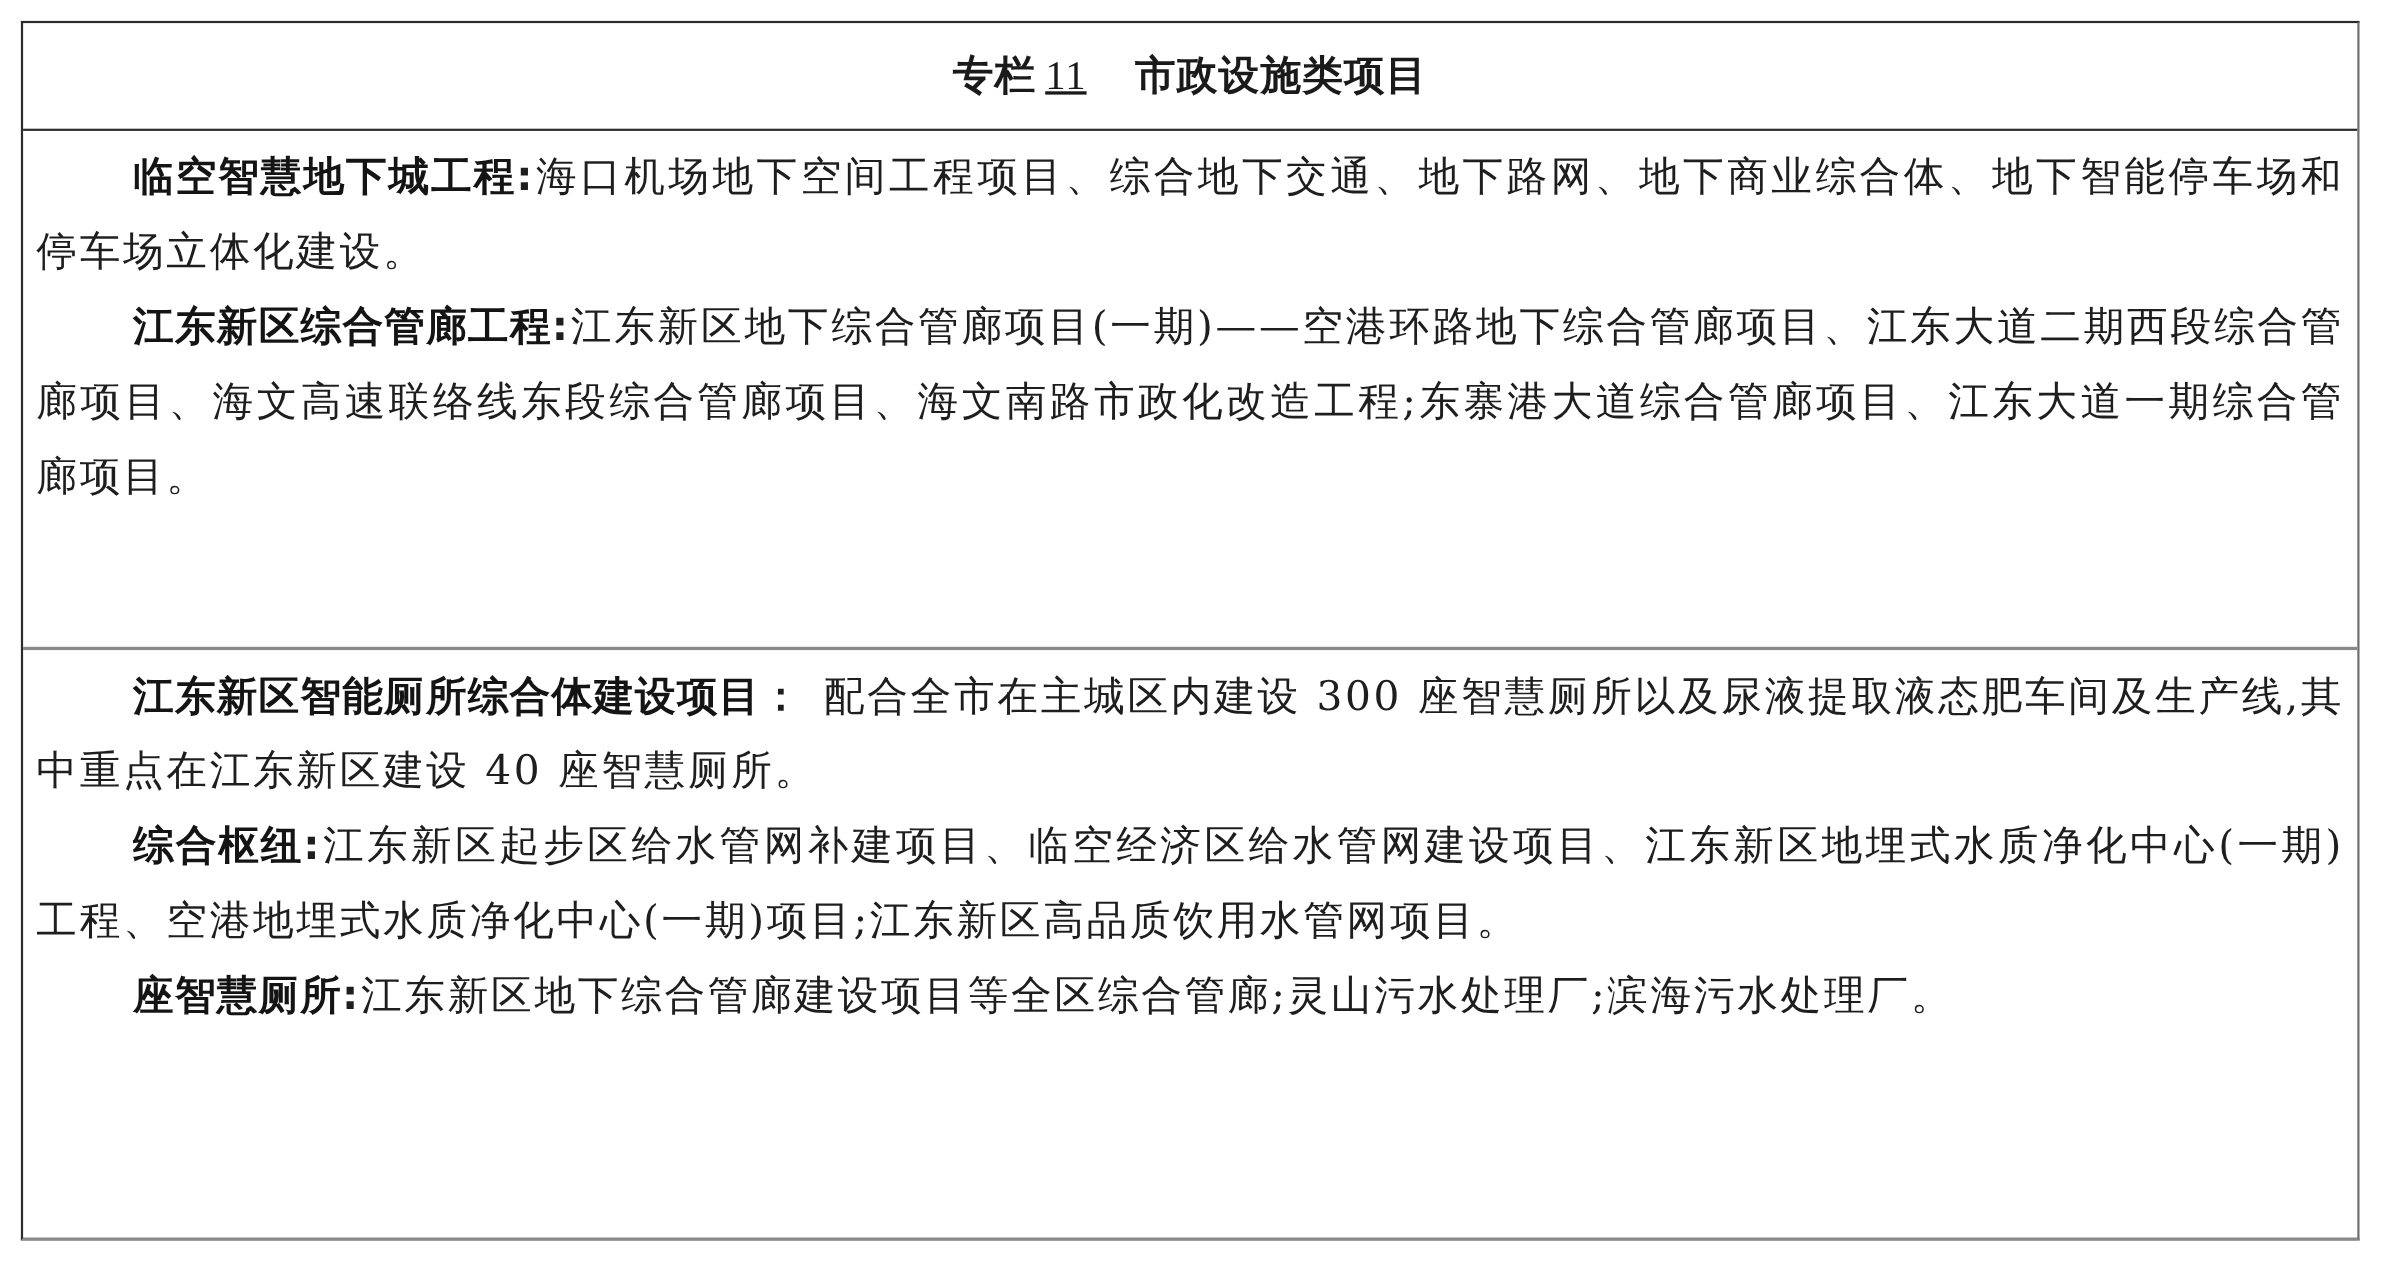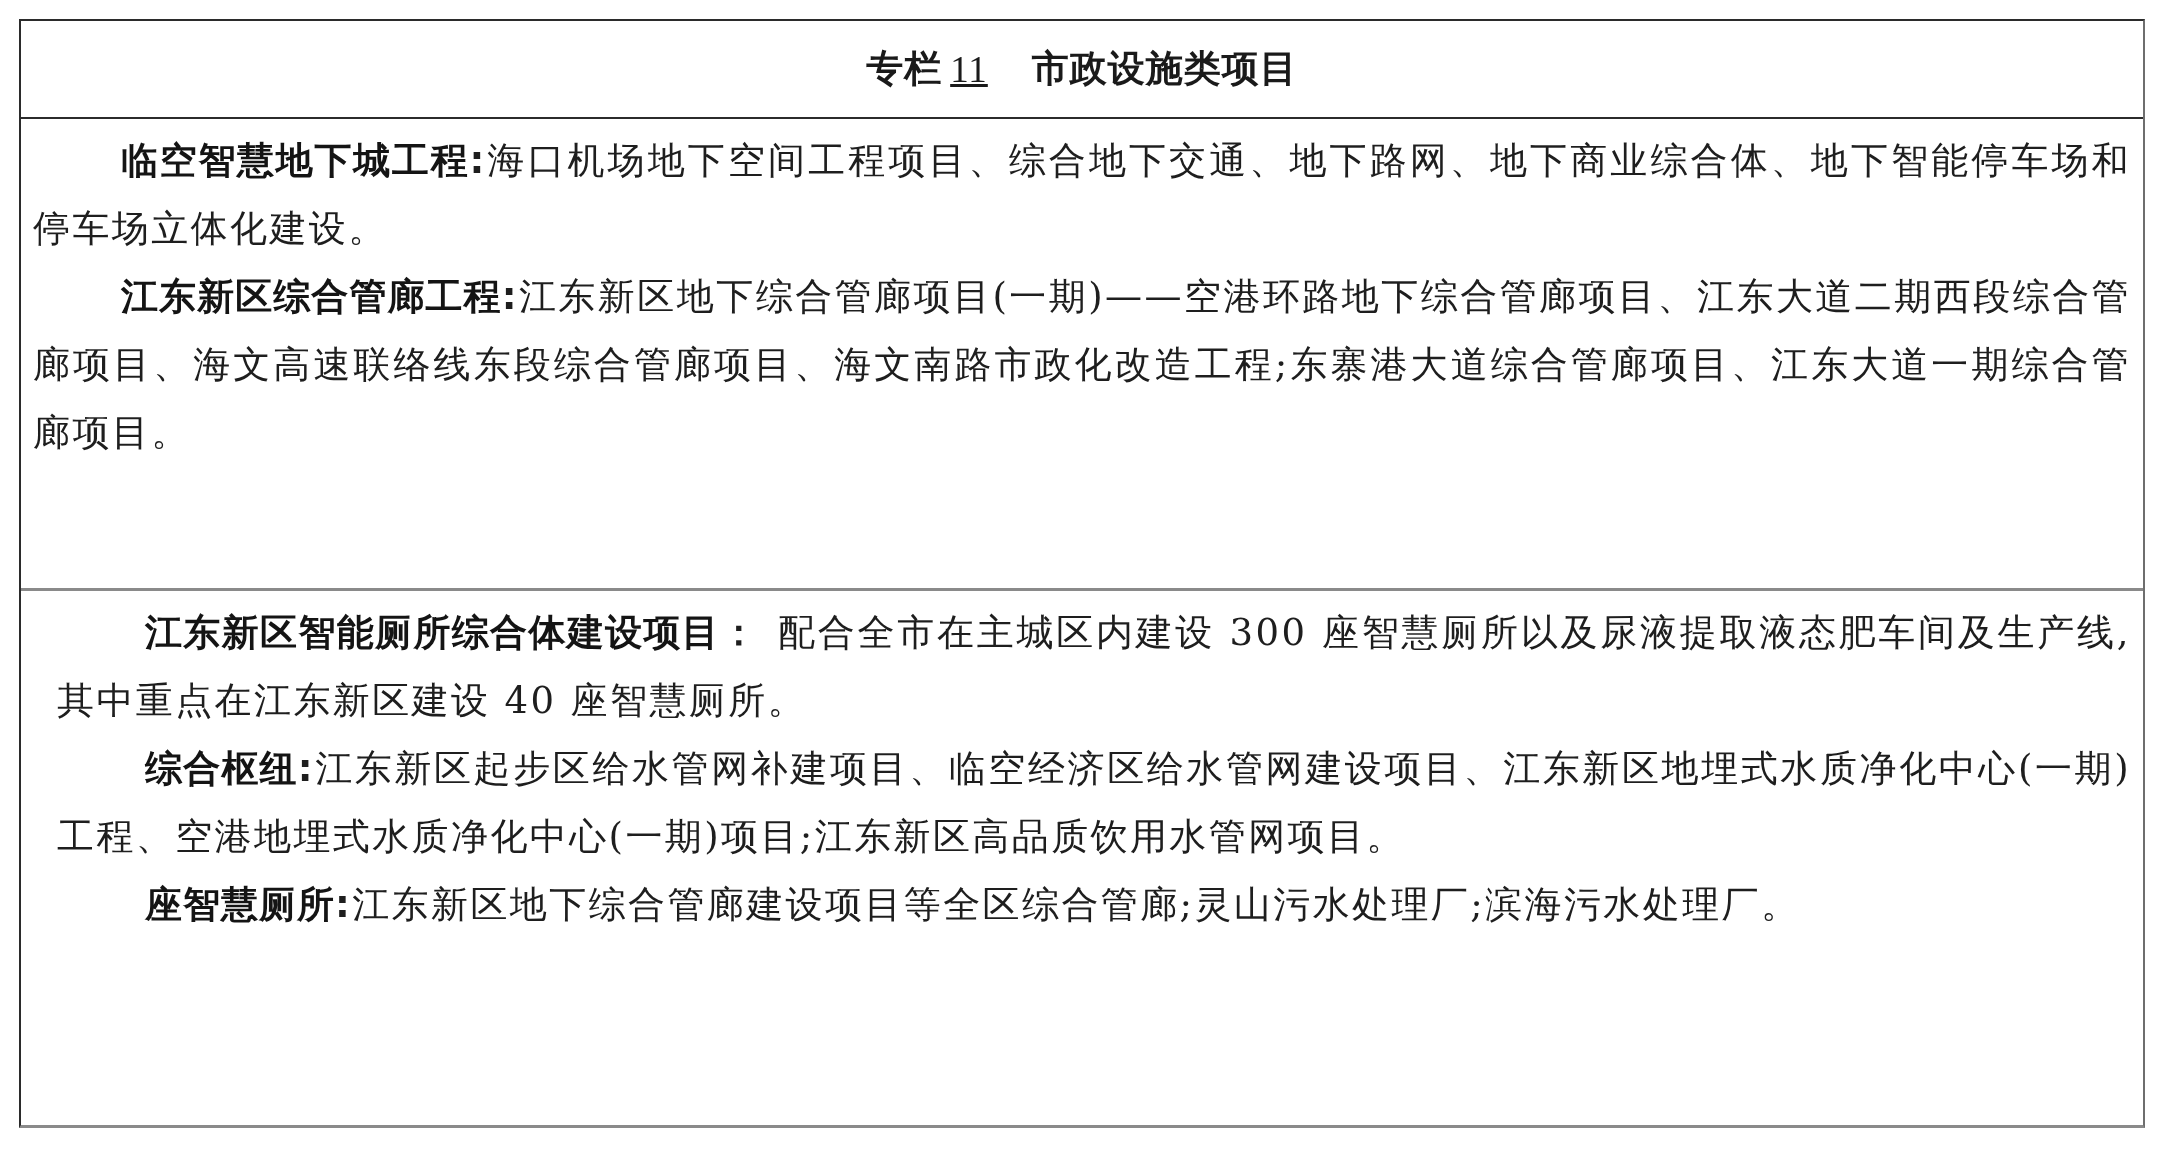--- a/index.html
+++ b/index.html
@@ -44,21 +44,21 @@
       font-weight: normal;
       margin: 0 44px 0 8px;
       text-decoration: underline;
     }
     .section {
       box-sizing: border-box;
       padding: 8px 12px 0 12px;
     }
     .section.s1 { height: 202px; border-bottom: 2px solid #2b2b2b; }
     .section.s2 { height: 472px; border-bottom: 3px solid #8a8a8a; }
-    .section.s3 { height: 330px; margin-left: 24px; }
+    .section.s3 { height: 330px; }
     .para {
       font-family: "DejaVu Serif", "Liberation Serif", serif;
       font-size: 37px;
       line-height: 68px;
       text-align: justify;
       text-indent: 88px;
       letter-spacing: 2.4px;
       margin: 0;
       color: #1e1e1e;
     }

